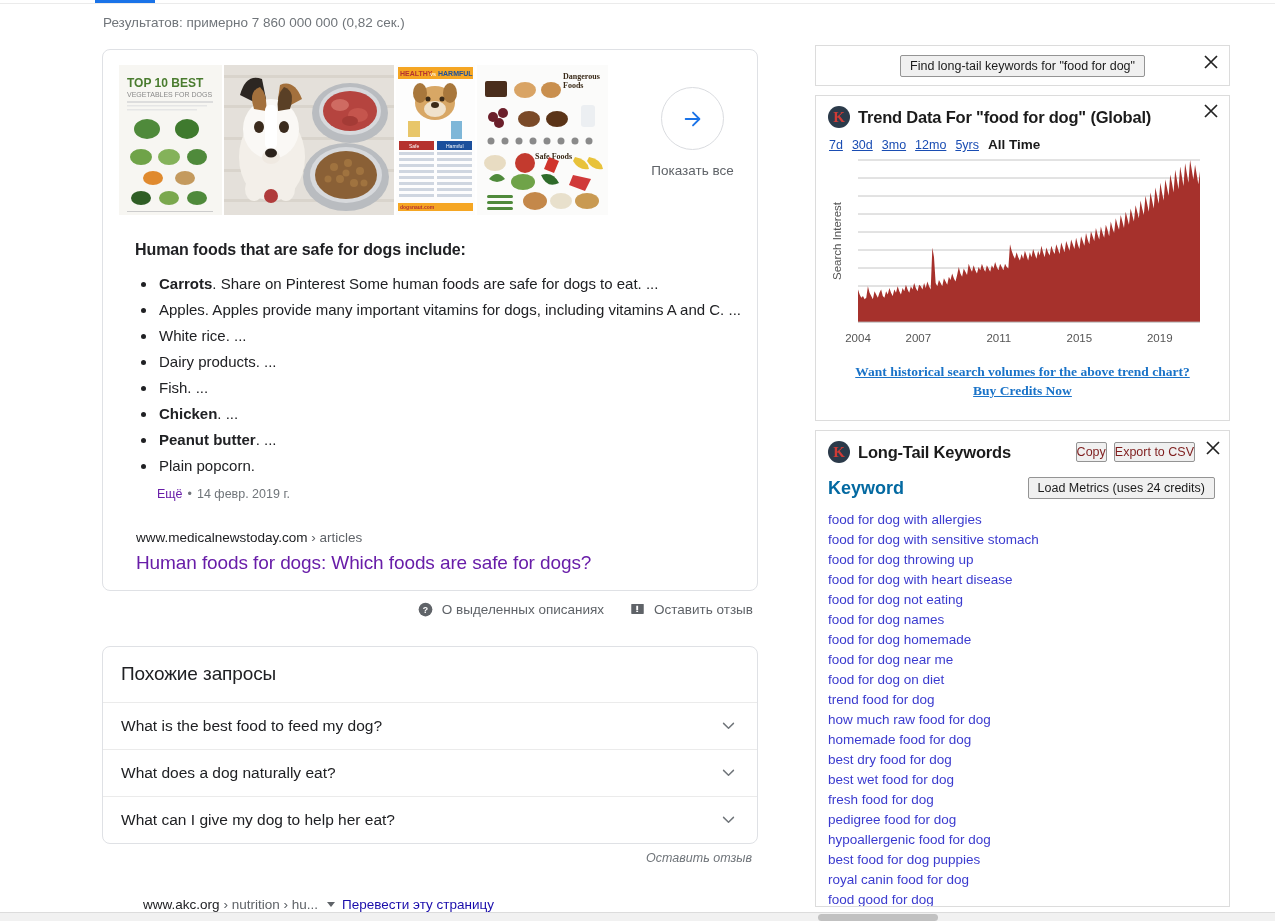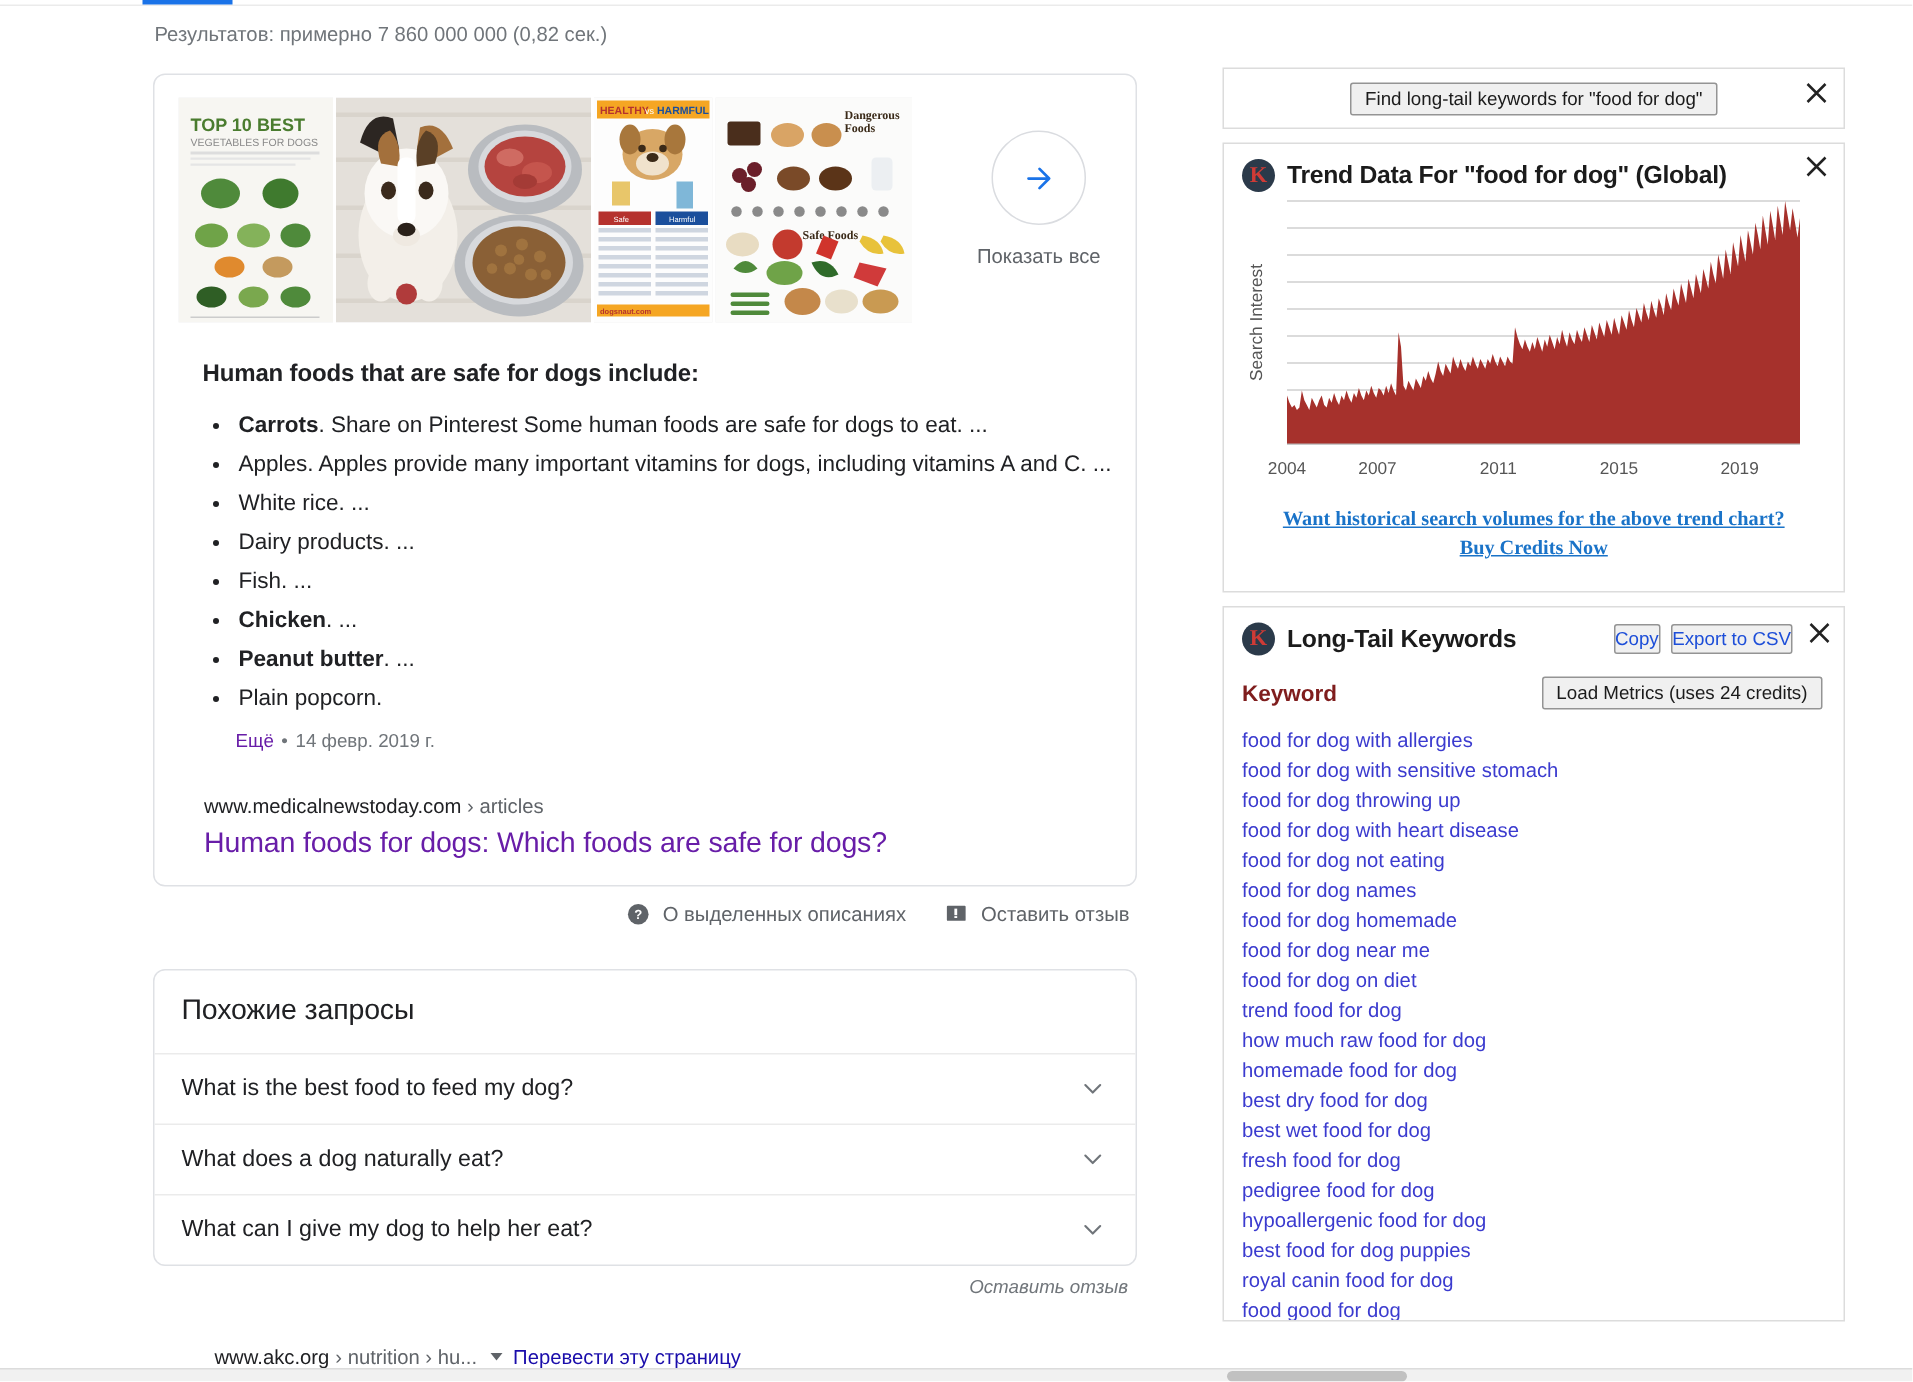--- a/index.html
+++ b/index.html
@@ -155,27 +155,27 @@
     font-size:13.5px; color:#1a73c8; text-decoration:underline; line-height:19px;
   }
 
   
   .ltk { padding:10px 12px 0 12px; height:477px; overflow:hidden; }
   .ltk-head { display:flex; align-items:center; gap:8px; }
   .ltk-title { font-size:16.5px; font-weight:bold; color:#1b1b1b; letter-spacing:-0.2px; }
   .ltk-actions { margin-left:auto; display:flex; gap:7px; padding-right:22px; }
   .btn-sm {
     border:1px solid #949494; background:#f0f0f0; border-radius:2px;
-    font-size:12.5px; color:#1d4ed8; padding:2px 0; cursor:pointer;
+    font-size:12.5px; color:#7f1d1d; padding:2px 0; cursor:pointer;
     font-family:"Liberation Sans", sans-serif; white-space:nowrap;
   }
   .ltk-subhead {
     display:flex; align-items:center; margin-top:14px;
   }
-  .ltk-colhdr { font-size:15px; font-weight:bold; color:#7f1d1d; }
+  .ltk-colhdr { font-size:18px; font-weight:bold; color:#0369a1; }
   .btn-load {
     margin-left:auto; border:1px solid #949494; background:#f0f0f0;
     border-radius:2px; font-size:12.5px; color:#1b1b1b; padding:3px 9px;
     cursor:pointer; font-family:"Liberation Sans", sans-serif; white-space:nowrap;
     margin-right:2px;
   }
   .kw-list { margin-top:11px; }
   .kw {
     display:block; font-size:13.5px; color:#3b3bcf; line-height:20px;
     text-decoration:none; cursor:pointer; white-space:nowrap;
@@ -477,20 +477,28 @@
     </div>
 
     <div class="panel trend">
       <svg class="panel-close" viewBox="0 0 16 16" style="top:7px;">
         <path d="M2 2 L14 14 M14 2 L2 14" stroke="#222" stroke-width="1.7"></path>
       </svg>
       <div class="trend-head">
         <span class="klogo">K</span>
         <span class="trend-title">Trend Data For "food for dog" (Global)</span>
       </div>
+      <div class="trend-ranges" id="trend-ranges">
+          <a href="#">7d</a>
+          <a href="#">30d</a>
+          <a href="#">3mo</a>
+          <a href="#">12mo</a>
+          <a href="#">5yrs</a>
+          <span class="active">All Time</span>
+        </div>
 
       <div class="chartwrap">
         <svg class="chart-svg" id="trend-chart-svg" width="390" height="196" viewBox="0 0 390 196">
             <text x="-85" y="13" transform="rotate(-90)" text-anchor="middle" font-family="Liberation Sans, sans-serif" font-size="11.5" fill="#555">Search Interest</text>
             <line x1="30" y1="4" x2="372" y2="4" stroke="#b8b8b8" stroke-width="0.8"></line>
             <line x1="30" y1="22" x2="372" y2="22" stroke="#b8b8b8" stroke-width="0.8"></line>
             <line x1="30" y1="40" x2="372" y2="40" stroke="#b8b8b8" stroke-width="0.8"></line>
             <line x1="30" y1="58" x2="372" y2="58" stroke="#b8b8b8" stroke-width="0.8"></line>
             <line x1="30" y1="76" x2="372" y2="76" stroke="#b8b8b8" stroke-width="0.8"></line>
             <line x1="30" y1="94" x2="372" y2="94" stroke="#b8b8b8" stroke-width="0.8"></line>

